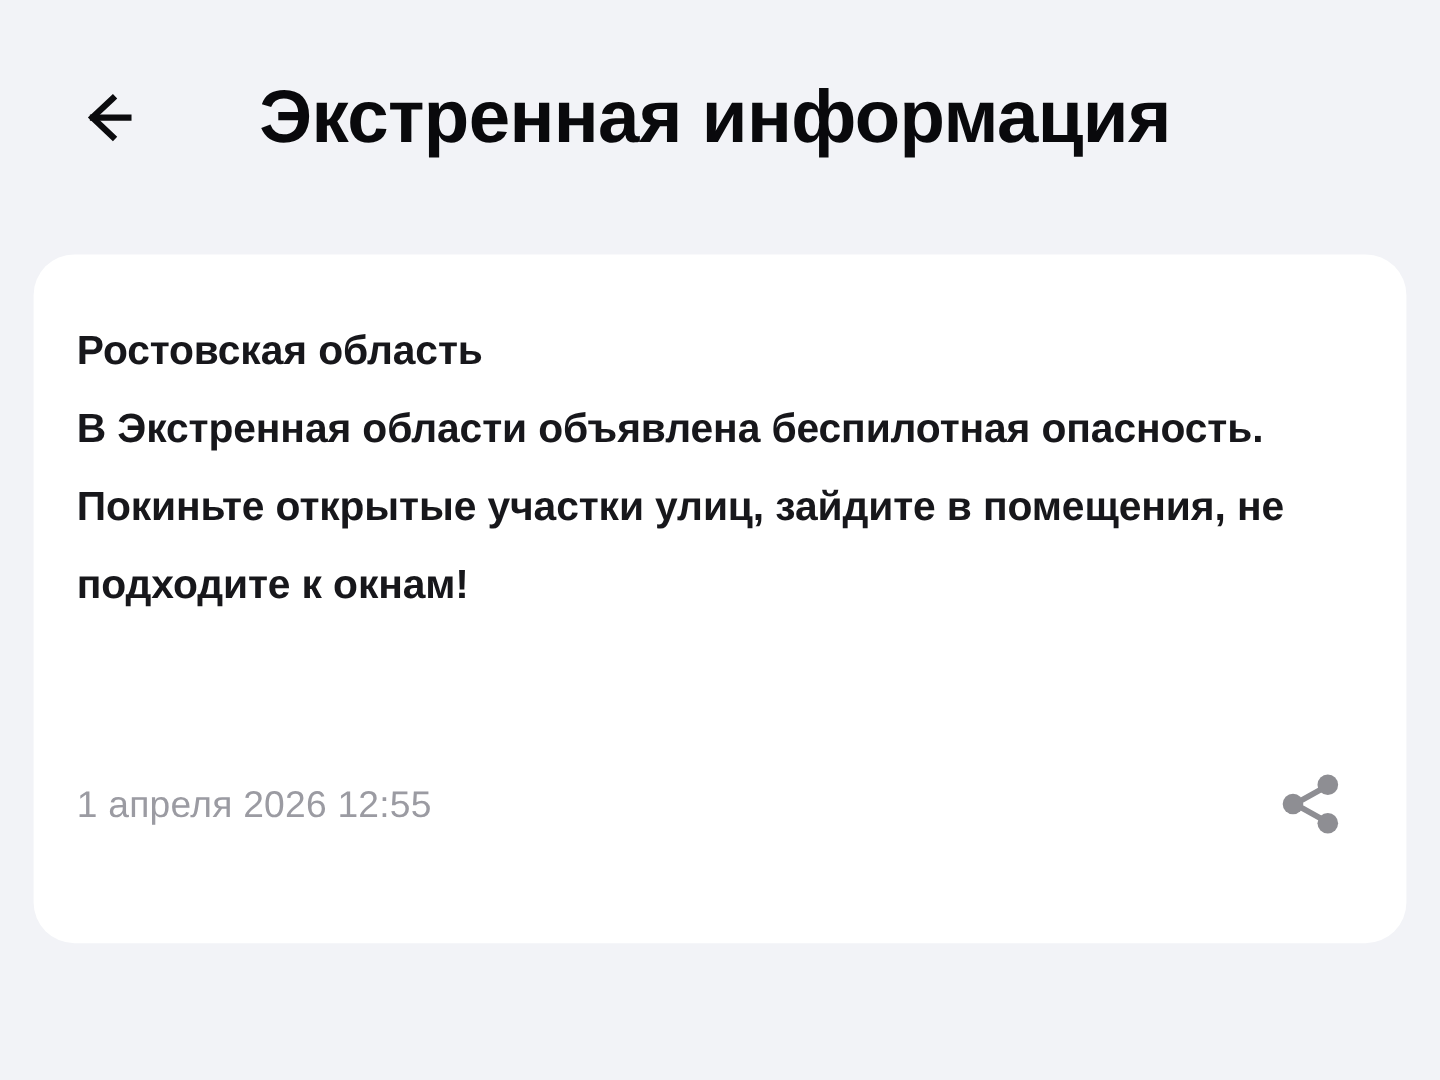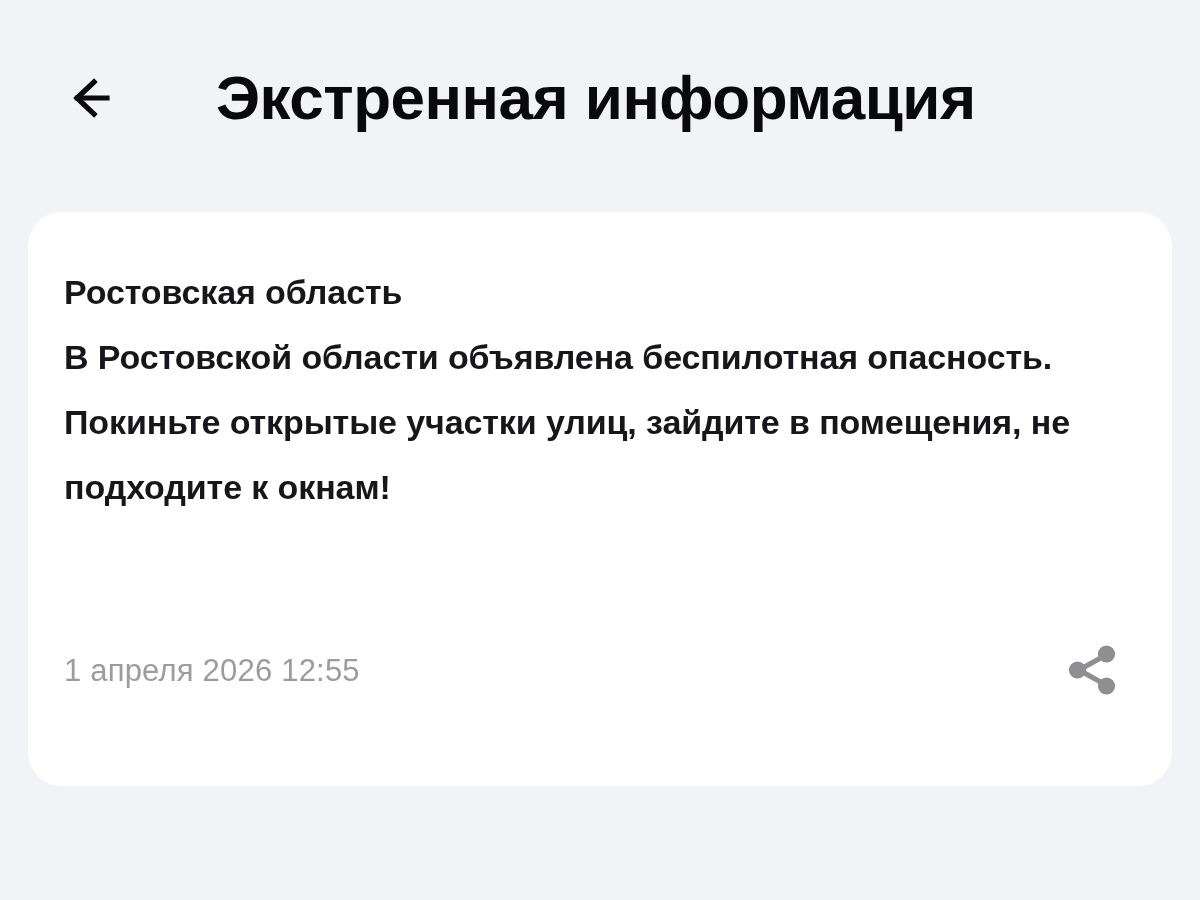--- a/index.html
+++ b/index.html
@@ -138,21 +138,21 @@
           <path d="M17.5 28 H47" stroke="#0b0b0e" stroke-width="5.2" stroke-linecap="square" fill="none"></path>
         </svg>
       </span>
     </button>
     <h1 class="page-title">Экстренная информация</h1>
   </div>
 
   <div class="card">
 
     <p class="alert-body">Ростовская область
-В Ростовской области объявлена беспилотная опасность. Покиньте открытые участки улиц, зайдите в помещения, не подходите к окнам!</p>
+В Экстренная области объявлена беспилотная опасность. Покиньте открытые участки улиц, зайдите в помещения, не подходите к окнам!</p>
 
     <div class="card-footer">
       <span class="timestamp">1 апреля 2026 12:55</span>
 
       <button class="share-button" aria-label="Поделиться">
         <span class="icon-wrap">
           <svg width="58" height="58" viewBox="0 0 58 58" fill="none" aria-hidden="true">
             <line x1="16" y1="29" x2="43" y2="14" stroke="#8e8e93" stroke-width="5" stroke-linecap="round"></line>
             <line x1="16" y1="29" x2="43" y2="44" stroke="#8e8e93" stroke-width="5" stroke-linecap="round"></line>
             <circle cx="14.5" cy="29" r="8.6" fill="#8e8e93"></circle>

